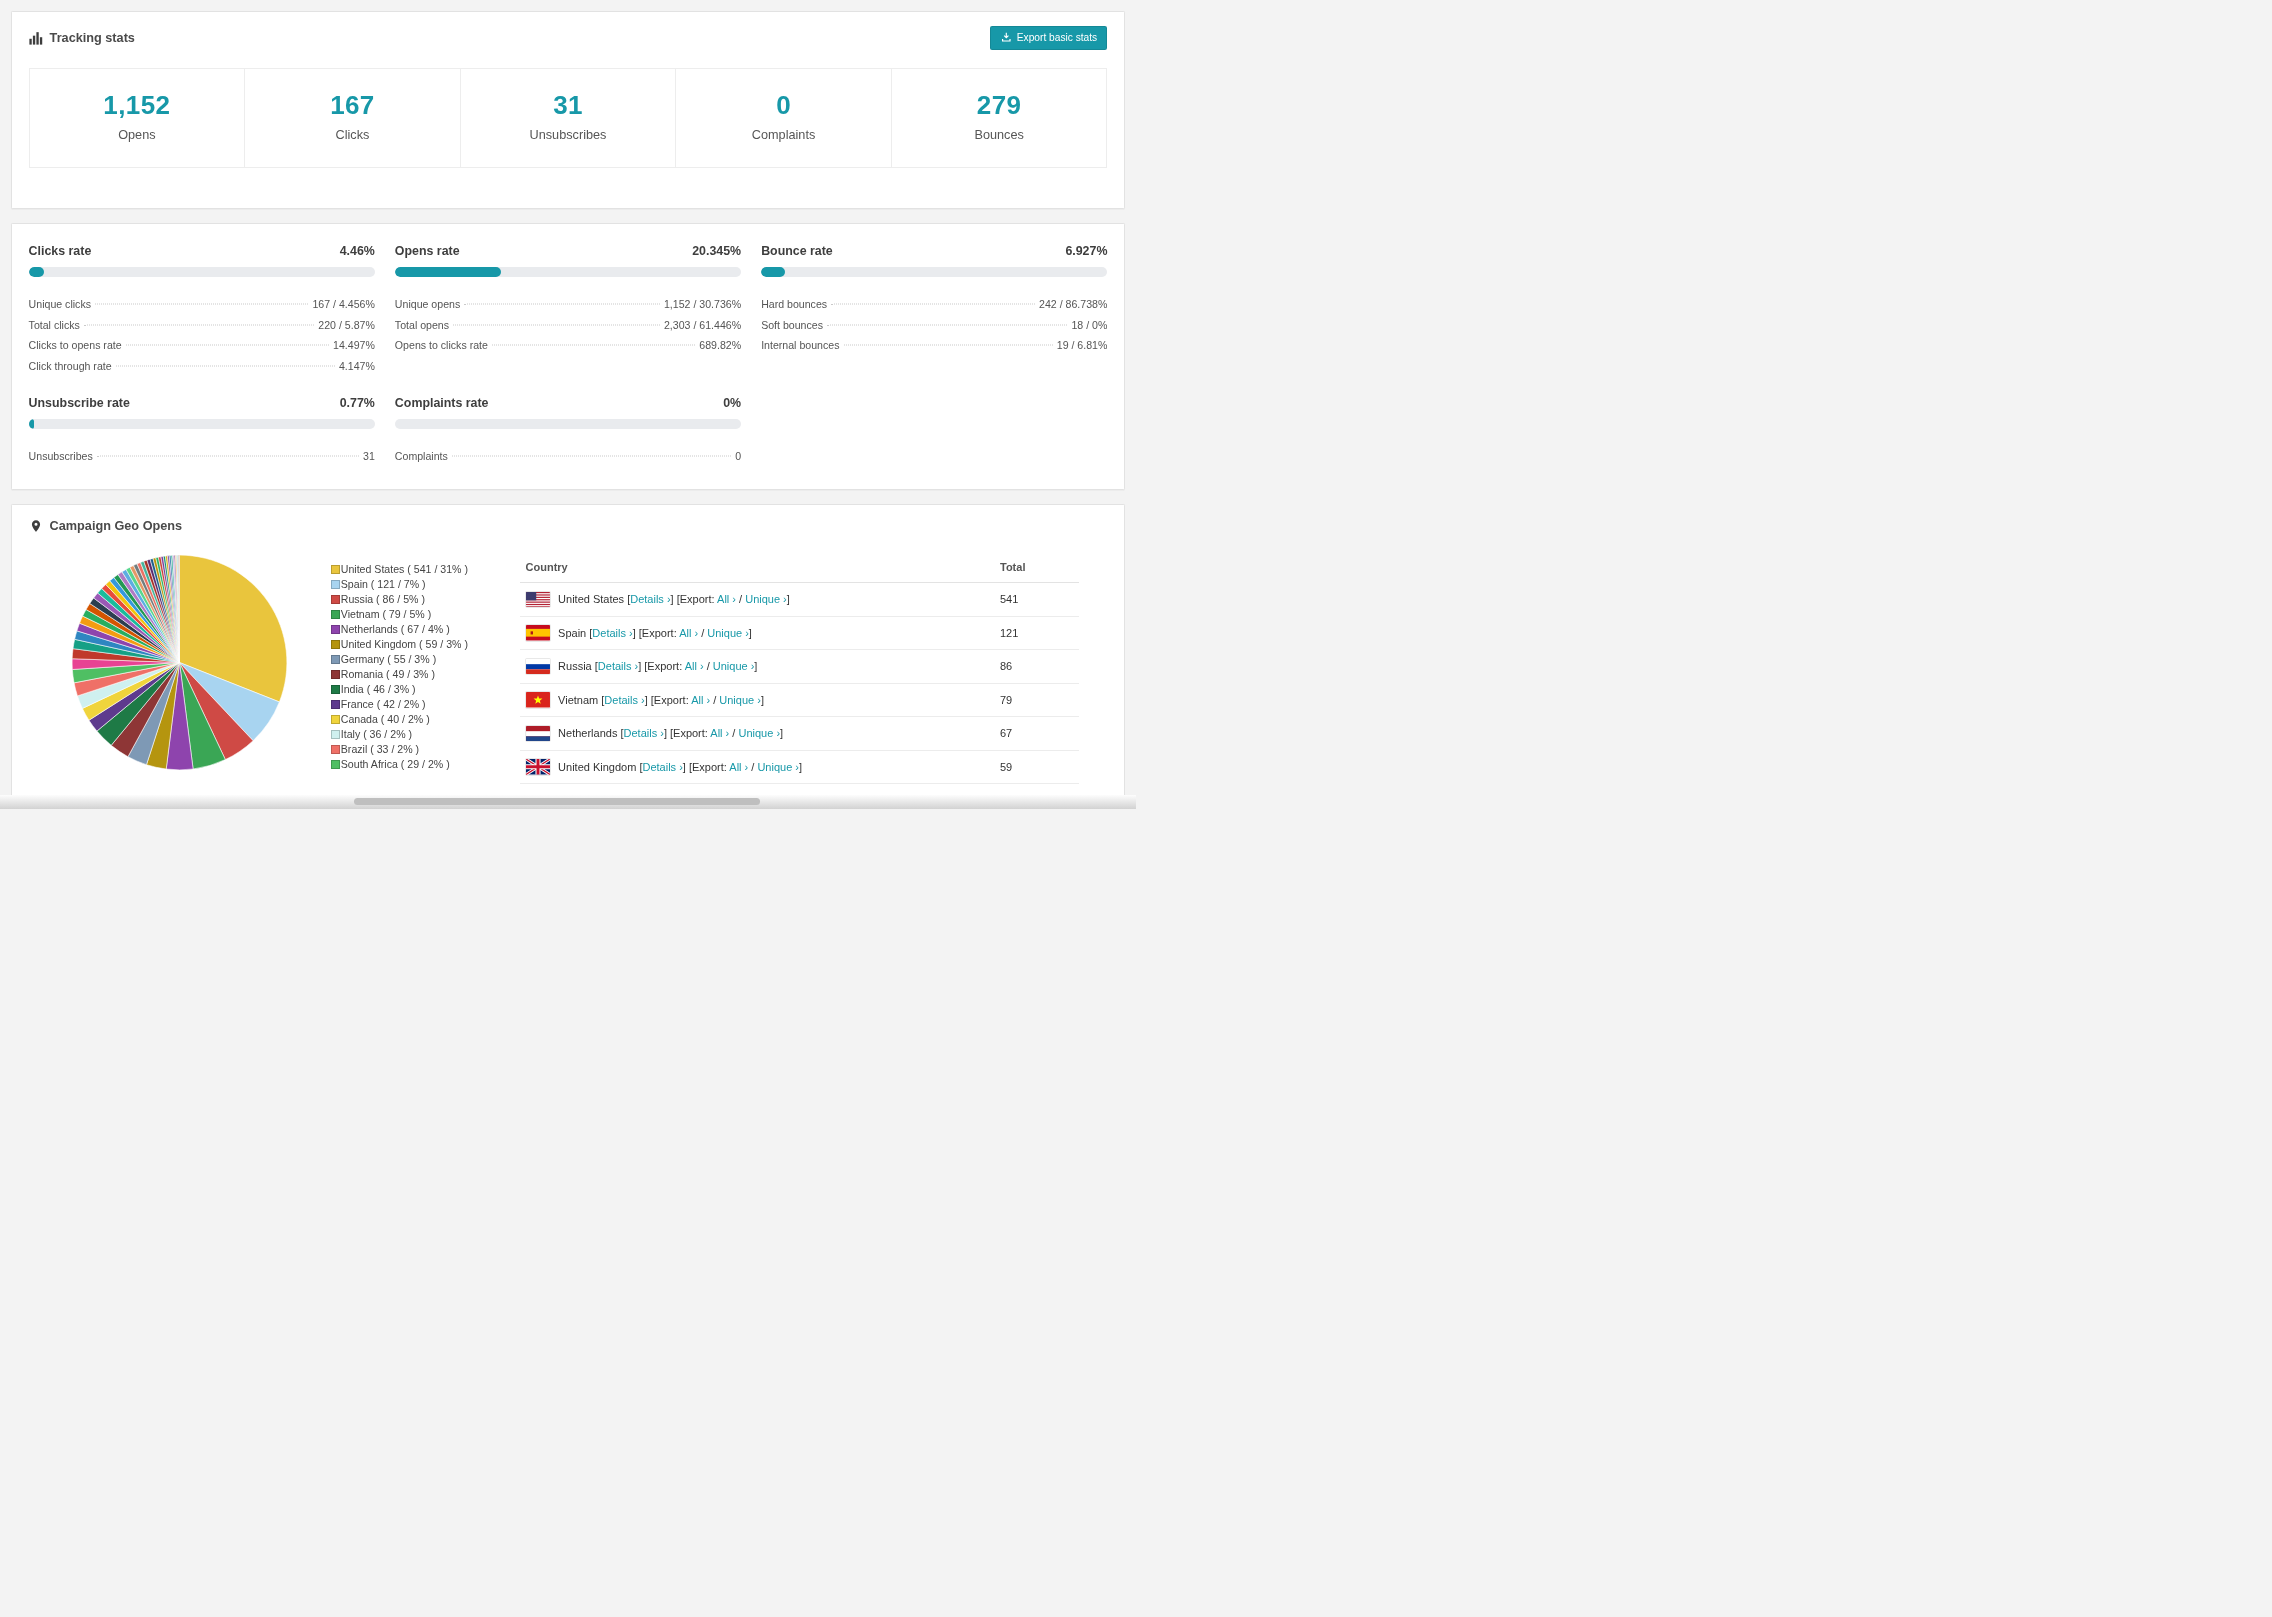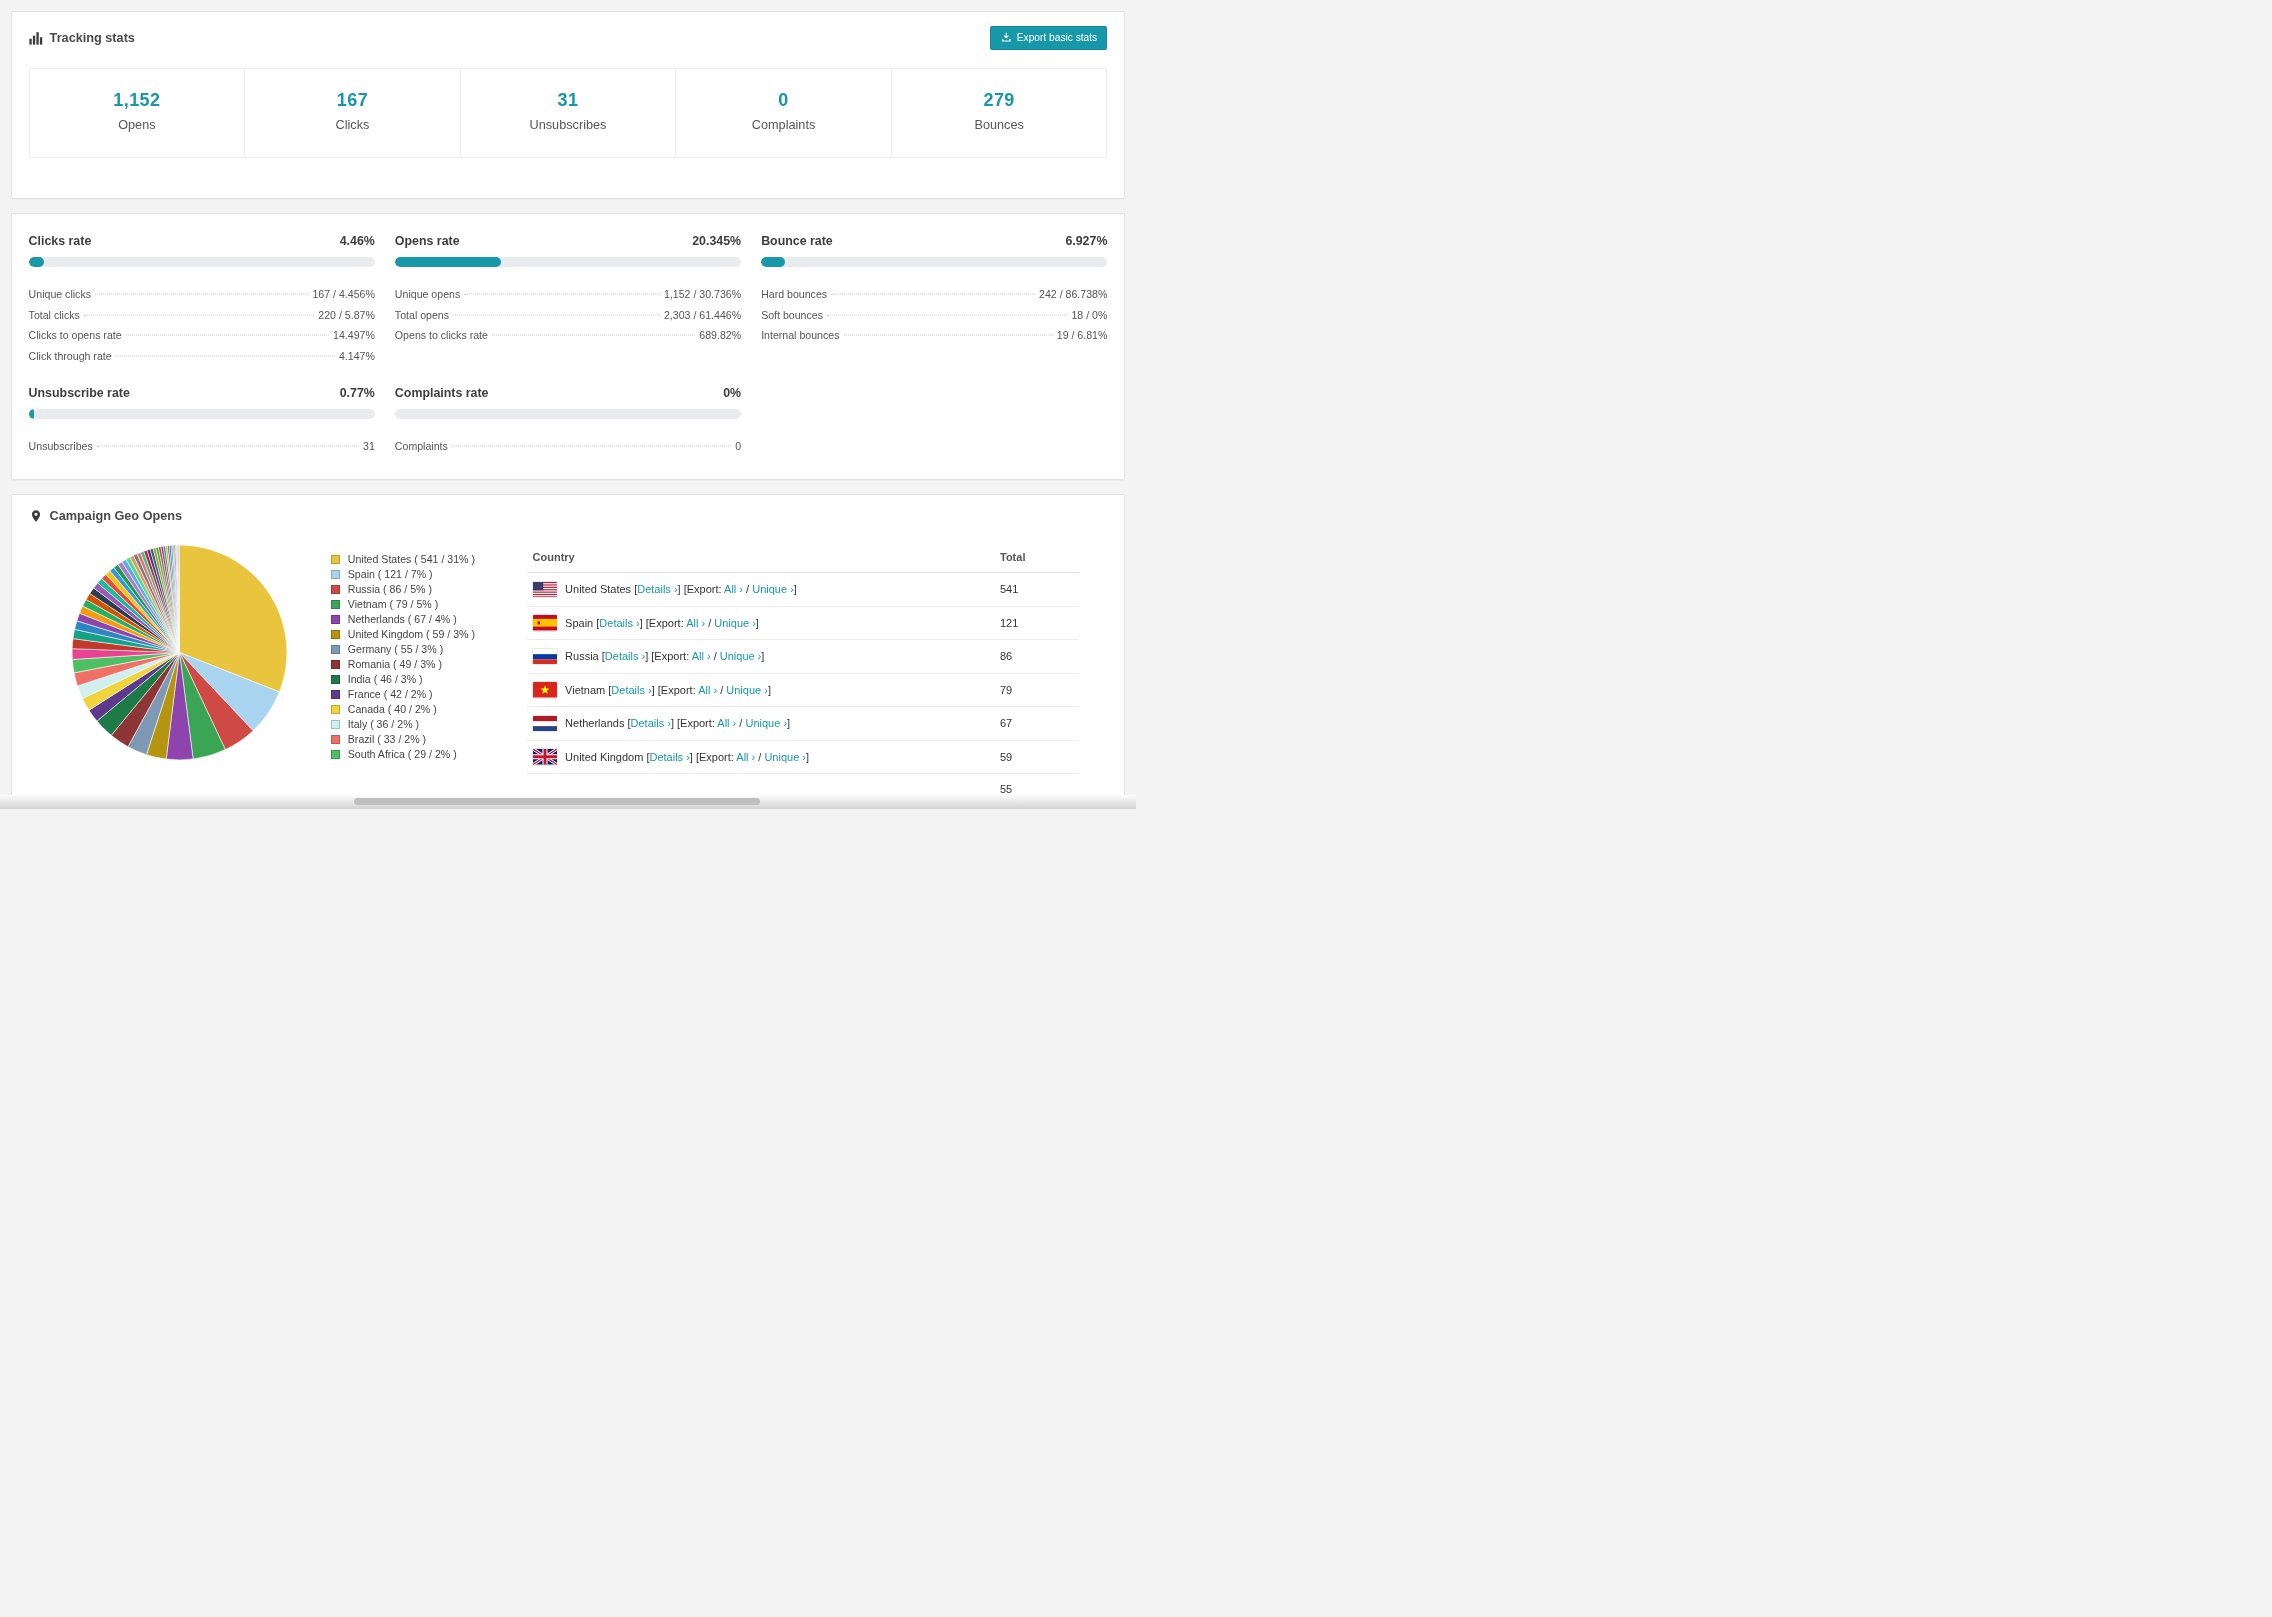--- a/index.html
+++ b/index.html
@@ -29,41 +29,41 @@
     display: inline-flex; align-items: center; gap: 5.6px;
     color: #fff; border: 0.7px solid rgba(0,0,0,.1); border-radius: 2.1px;
     font-size: 10.2px; padding: 5.6px 9.2px; cursor: pointer; font-family: inherit;
   }
   .btn-export .ic { width: 10.6px; height: 10.6px; display: inline-flex; }
 
   
   .stats-row { display: flex; margin: 8.5px 17px 40px; border: 0.7px solid #ededed; }
   .stat-box { flex: 1; text-align: center; padding: 21px 5.6px 25.4px; border-right: 0.7px solid #ededed; }
   .stat-box:last-child { border-right: none; }
-  .stat-value { font-size: 18px; font-weight: 700; letter-spacing: 0.4px; }
+  .stat-value { font-size: 26px; font-weight: 700; letter-spacing: 0.4px; }
   .stat-label { font-size: 12.7px; color: #565656; margin-top: 6.4px; }
 
   
   .rates-card { padding: 20px 17px 22.6px; }
   .rates-grid { display: grid; grid-template-columns: 1fr 1fr 1fr; column-gap: 41px; row-gap: 27px; gap: 20px; }
   .rate-head { display: flex; justify-content: space-between; align-items: baseline; margin-bottom: 8.5px; }
   .rate-title, .rate-pct { font-size: 12.4px; font-weight: 700; color: #3e3e3e; }
   .rate-bar { height: 10.6px; background: #e9ebee; border-radius: 5.6px; overflow: hidden; }
   .rate-fill { height: 100%; border-radius: 5.6px; }
   .rate-rows { margin-top: 17px; }
   .rate-row { display: flex; align-items: baseline; font-size: 10.6px; color: #555; height: 20.5px; line-height: 20.5px; }
   .rr-label, .rr-value { white-space: nowrap; }
   .rr-leader { flex: 1; border-bottom: 0.7px dotted #c9c9c9; margin: 0 4.2px; transform: translateY(-3.5px); }
 
   
   .geo-card { padding-bottom: 42px; }
   .geo-content { display: flex; align-items: flex-start; padding: 5.6px 45px 0 58px; }
   .pie-wrap { width: 219px; height: 219px; flex: 0 0 auto; margin-top: 4.2px; }
   .legend { list-style: none; margin: 12.7px 0 0 42px; flex: 0 0 auto; }
-  .legend li { display: flex; align-items: center; gap: 8px; font-size: 10.6px; color: #454545; height: 15px; }
+  .legend li { display: flex; align-items: center; gap: 1px; font-size: 10.6px; color: #454545; height: 15px; }
   .swatch { width: 9.2px; height: 9.2px; flex: 0 0 auto; border: 0.7px solid rgba(0,0,0,.2); }
 
   .geo-table-wrap { flex: 1; margin-left: 52px; margin-top: 2.8px; }
   table { width: 100%; border-collapse: collapse; }
   th { font-size: 11px; color: #555; font-weight: 600; text-align: left; padding: 9.2px 5.6px; border-bottom: 0.7px solid #e3e3e3; }
   th.total-col { width: 85px; }
   td { font-size: 11px; color: #333; padding: 8.5px 5.6px; border-bottom: 0.7px solid #ececec; }
   .country-cell { display: flex; align-items: center; }
   .flag { width: 24px; height: 15.5px; display: inline-flex; flex: 0 0 auto; box-shadow: 0 0 0 0.7px rgba(0,0,0,.12); border-radius: 0.7px; overflow: hidden; }
   .flag svg { display: block; }

